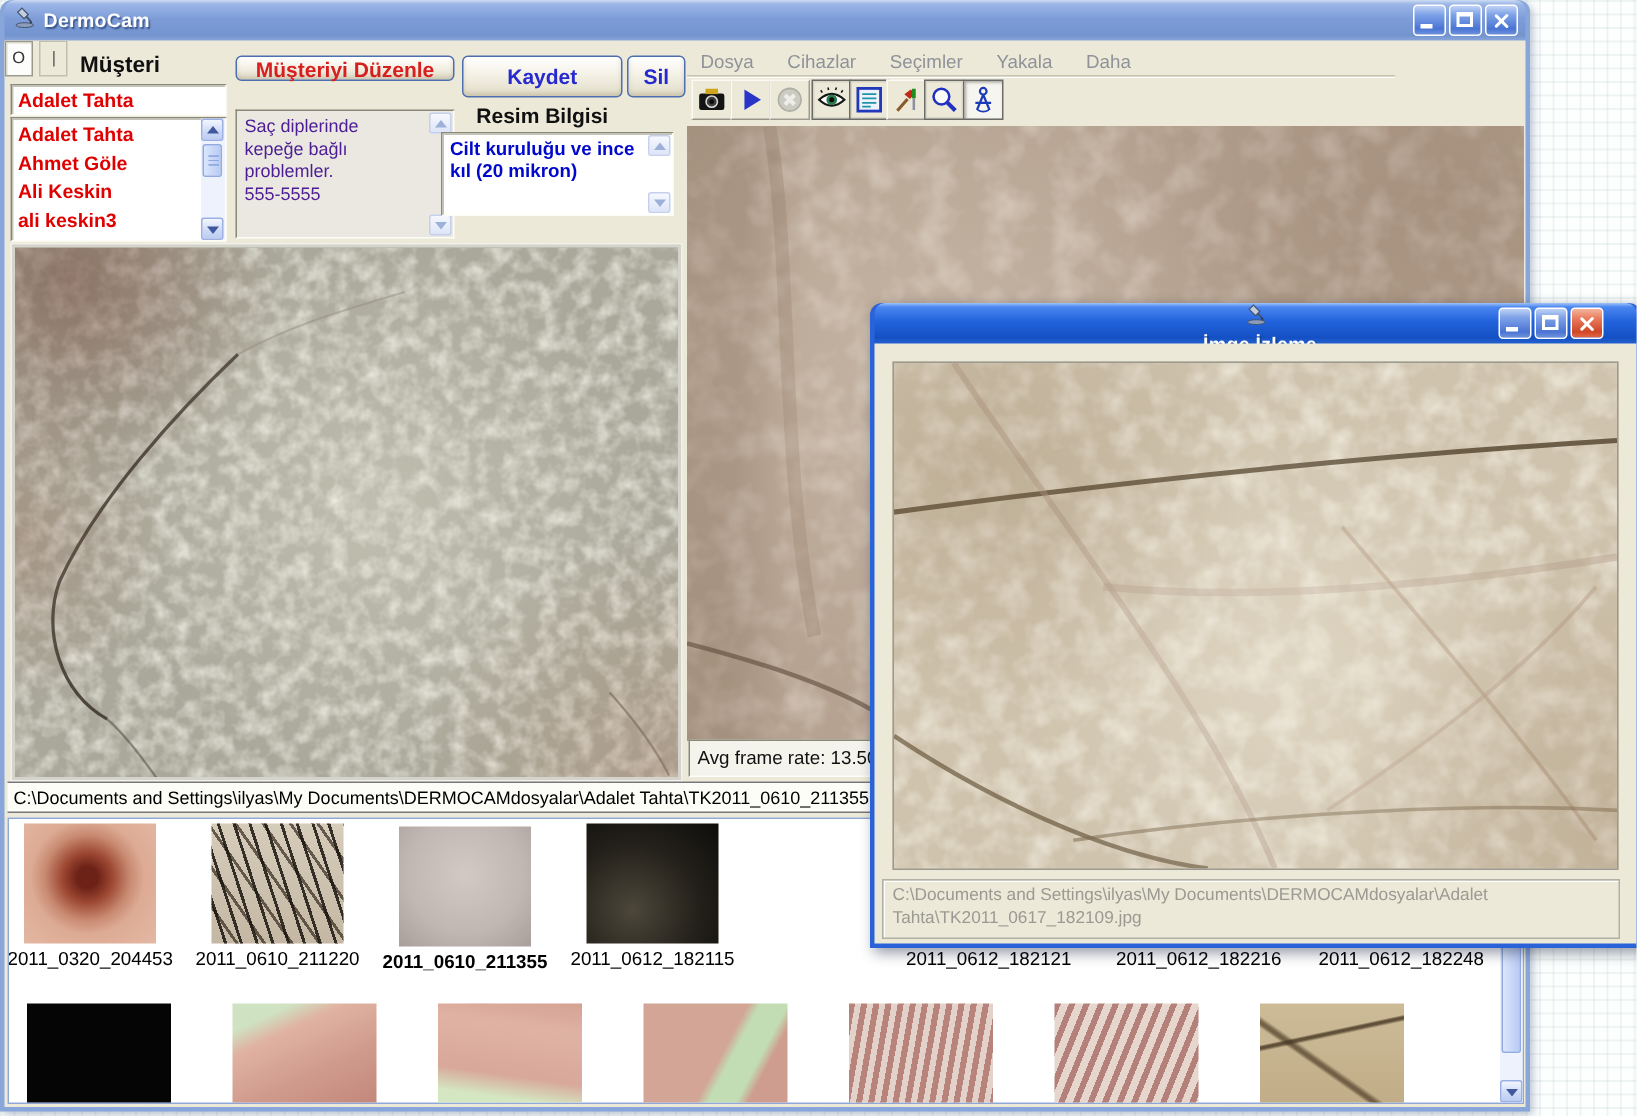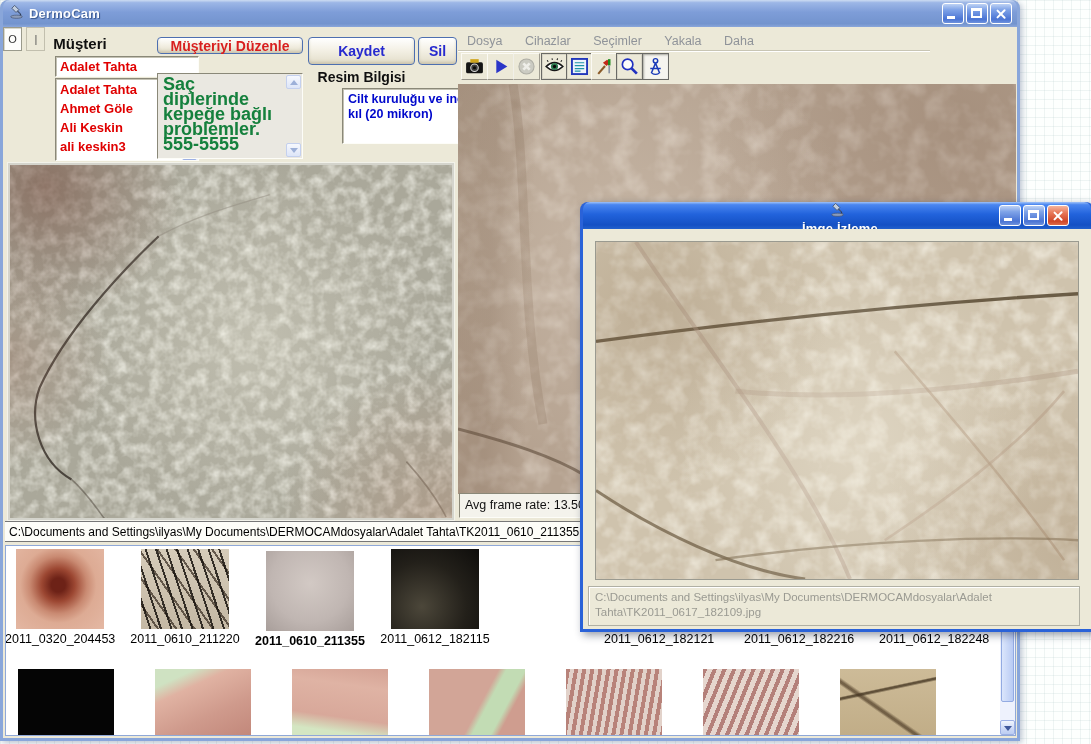--- a/index.html
+++ b/index.html
@@ -34,21 +34,21 @@
   .g-x:before{transform:rotate(45deg);} .g-x:after{transform:rotate(-45deg);}
 
   
   #main-window{left:0;top:0;width:1020px;height:741px;background:#89a6da;
     padding:0 3px 3px;box-shadow:2px 2px 6px rgba(60,80,120,.35);}
   #main-window .titlebar{background:linear-gradient(180deg,#cddcf2 0%,#9cb6e6 10%,#7e9dd8 45%,#7394ce 88%,#8aa6da 100%);text-align:center;}
   #main-body{position:relative;width:100%;height:711px;background:#ece9d8;overflow:hidden;}
 
   .applabel{position:absolute;font-weight:bold;color:#101010;}
   .sunken{background:#fff;border:1px solid;border-color:#8a8878 #fdfdf8 #fdfdf8 #8a8878;
-    box-shadow:inset 1px 1px 0 #c4c2b4;margin-left:48px;}
+    box-shadow:inset 1px 1px 0 #c4c2b4;}
 
   #musteri-label{left:7px;top:8px;width:140px;text-align:center;font-size:15px;}
   #customer-input{left:4px;top:29px;width:144px;height:21px;font-weight:bold;color:#e00000;
     font-size:13px;position:absolute;padding:2px 4px;overflow:hidden;white-space:nowrap;}
   #customer-list{left:4px;top:51px;width:144px;height:83px;position:absolute;}
   #customer-list .items{position:absolute;inset:1px 16px 1px 1px;overflow:hidden;}
   .cust-item{font-weight:bold;color:#e00000;font-size:13px;line-height:19px;padding-left:3px;
     white-space:nowrap;}
 
   
@@ -71,22 +71,22 @@
   #edit-btn{left:154px;top:10px;width:146px;height:17px;color:#d81f1f;font-size:14px;}
   #save-btn{left:305px;top:10px;width:107px;height:28px;color:#2629cf;font-size:14px;}
   #del-btn {left:415px;top:10px;width:39px;height:28px;color:#2629cf;font-size:14px;}
   #o-btn{left:415px;top:40px;width:19px;height:24px;font-size:11px;color:#333;
     background:#fdfdfb;border:1px solid #9a9a8c;border-radius:0;box-shadow:inset 1px 1px 0 #d8d8cc;}
   #pipe-btn{left:435px;top:40px;width:19px;height:24px;font-size:11px;color:#555;
     background:#ece9d8;border:1px solid #c2bfae;border-radius:0;}
   #rb-label{left:305px;top:42px;width:107px;text-align:center;font-size:14px;}
   #notes-box{left:154px;top:46px;width:146px;height:86px;position:absolute;background:#eae8e1;
     border:1px solid;border-color:#8a8878 #fdfdf8 #fdfdf8 #8a8878;}
-  #notes-text{position:absolute;inset:3px 18px 2px 5px;font-weight:bold;font-size:18px;
-    line-height:15px;color:#15803d;white-space:pre-wrap;overflow:hidden;}
+  #notes-text{position:absolute;inset:3px 18px 2px 5px;font-weight:normal;font-size:12px;
+    line-height:15px;color:#4c1d95;white-space:pre-wrap;overflow:hidden;}
   #info-box{left:291px;top:61px;width:155px;height:56px;position:absolute;}
   #info-text{position:absolute;inset:3px 18px 2px 5px;font-weight:bold;font-size:12.5px;
     line-height:15px;color:#0008cc;overflow:hidden;}
   .mini-sb-btn{position:absolute;right:1px;width:15px;height:14px;border:1px solid #c4d0ee;
     border-radius:2px;background:linear-gradient(180deg,#f6f8fe,#dde5f8);}
   .mini-sb-btn .tri-up{border-bottom-color:#9db0d8;top:4px;}
   .mini-sb-btn .tri-dn{border-top-color:#9db0d8;top:4px;}
 
   
   .photo{position:absolute;overflow:hidden;}

